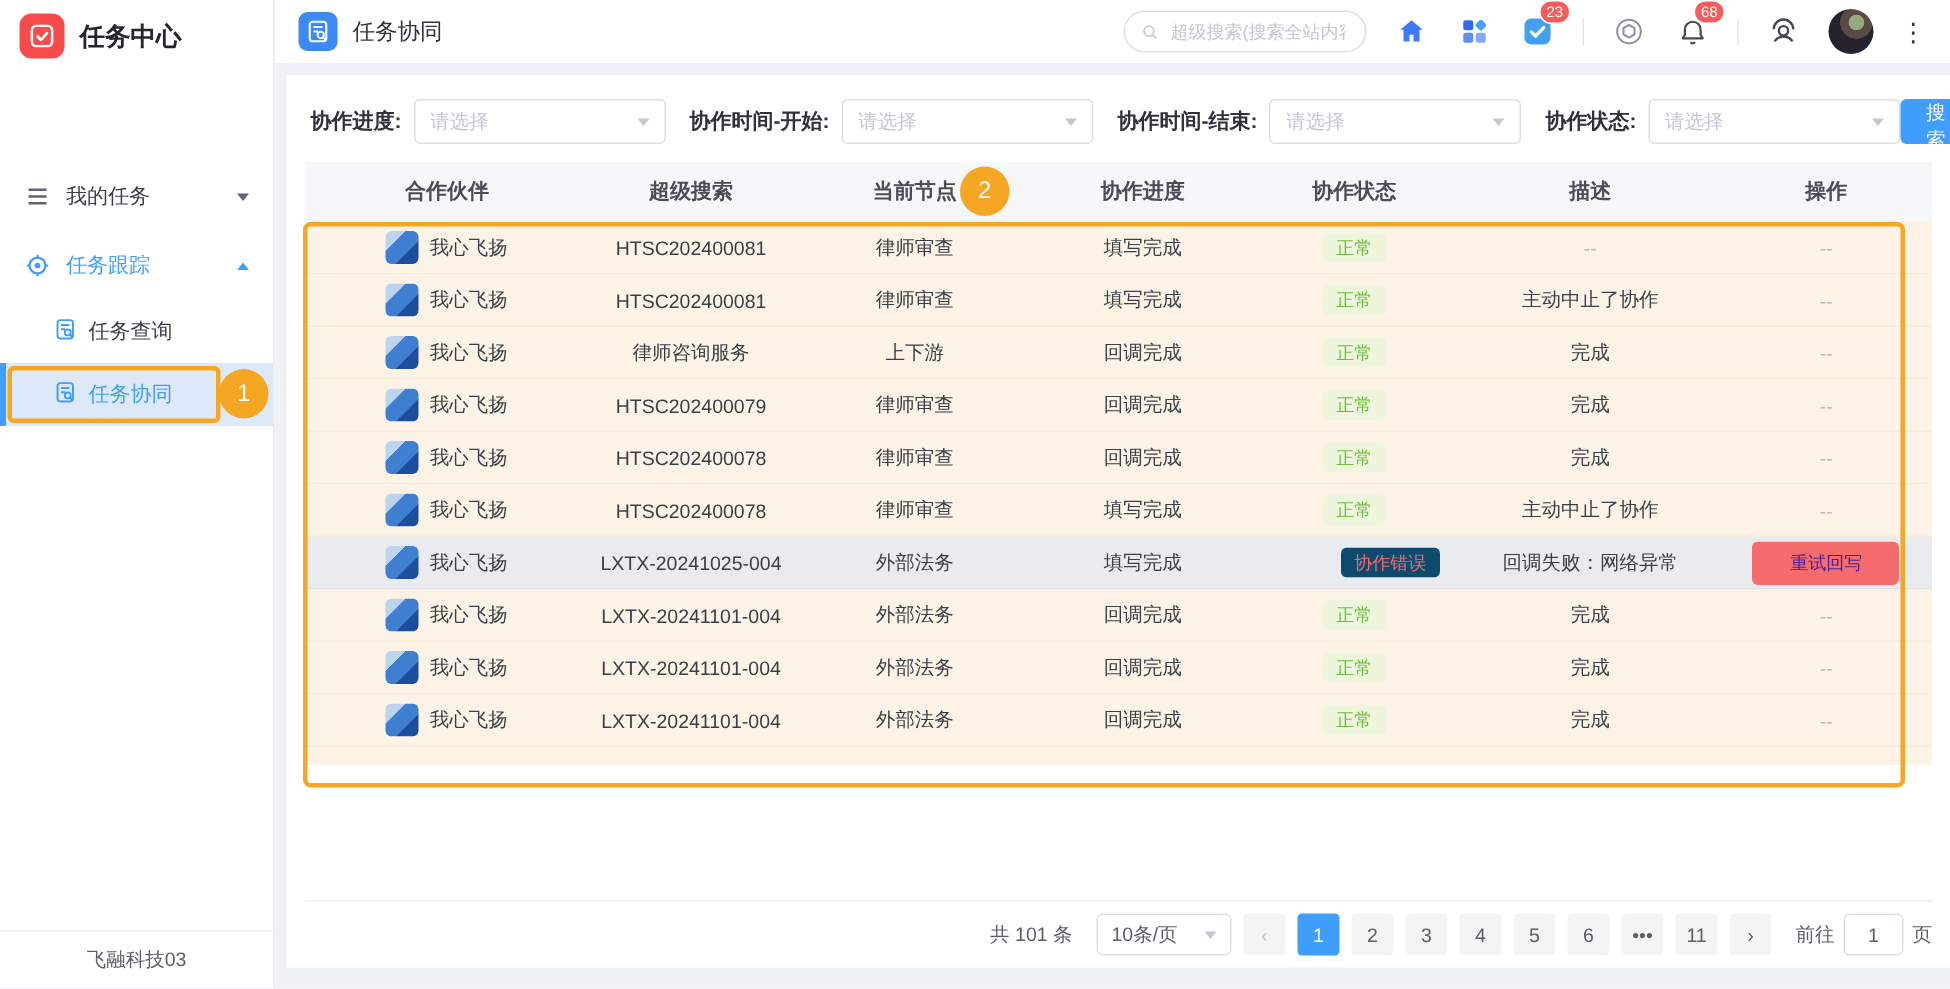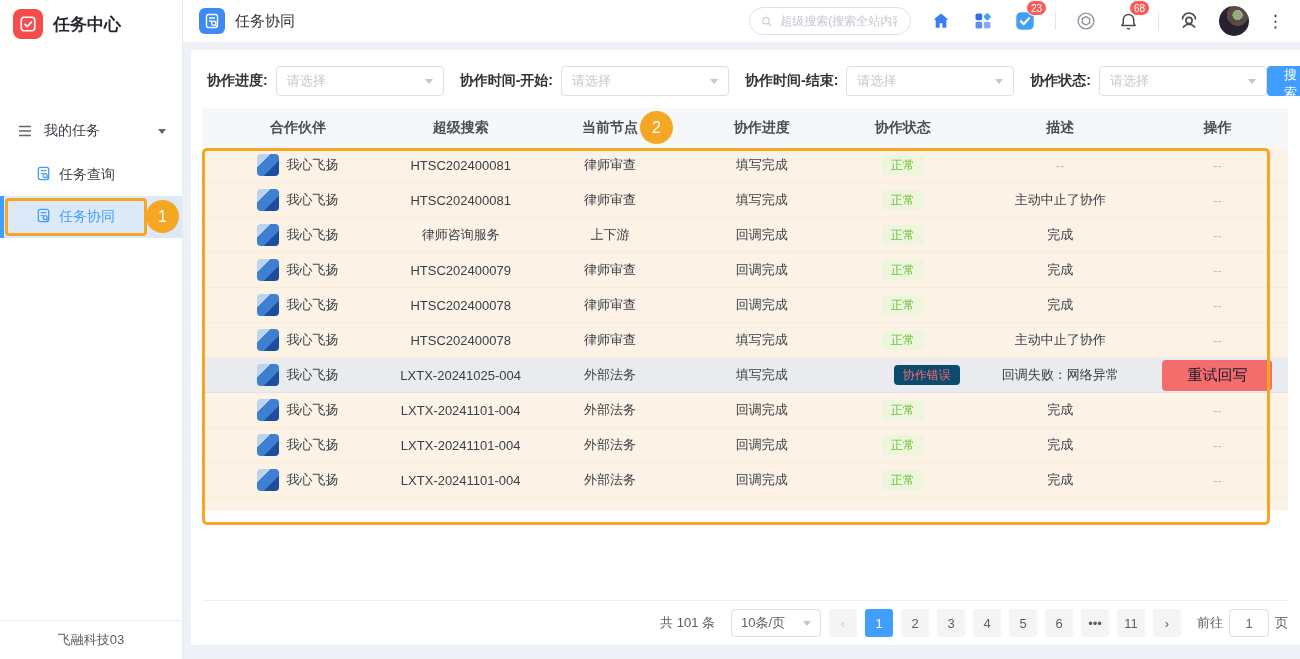--- a/index.html
+++ b/index.html
@@ -76,21 +76,21 @@
   .tr{display:flex;height:35px;align-items:center;background:#fcf3e6;border-bottom:1px solid #f6ecda;}
   .tr.error{background:#e9ebee;border-bottom-color:#e1e3e8;}
   .td{font-size:13px;color:#3a3e45;display:flex;align-items:center;justify-content:center;gap:7px;overflow:hidden;}
   .c1{width:17.5%;} .c2{width:12.5%;} .c3{width:15%;} .c4{width:13%;} .c5{width:13%;} .c6{width:16%;} .c7{width:13%;}
   .pavatar{width:22px;height:22px;border-radius:4px;flex:0 0 auto;
            background:linear-gradient(135deg,#bcd4ee 0 30%,#3f7fd2 31% 65%,#1d4e9e 66% 100%);}
   .tag{padding:4px 9px;border-radius:4px;font-size:12px;line-height:1;}
   .tag.success{background:#edf5dd;color:#6cc13c;}
   .tag.danger{background:#0c4a6e;color:#f56c6c;margin-left:48px;}
   .muted{color:#b9bdc4;}
-  .retry-btn{background:#f56c6c;color:#0f172a;border:none;border-radius:4px;font-size:15px;
+  .retry-btn{background:#f56c6c;color:#4c1d95;border:none;border-radius:4px;font-size:12px;
              padding:6px 25px;cursor:pointer;}
   .tbody-pad{height:12px;background:#fcf3e6;}
   .table-ann{position:absolute;left:-1px;right:18px;top:40px;height:377px;border:3px solid #f5a623;
              border-radius:5px;pointer-events:none;z-index:4;}
   .step2{position:absolute;top:3px;left:437px;z-index:6;}
 
   
   .pagination{position:absolute;left:12px;right:12px;bottom:0;height:45px;border-top:1px solid #edeff3;
               display:flex;align-items:center;justify-content:flex-end;gap:8px;font-size:13px;color:#5a5f66;}
   .pg-total{margin-right:8px;}
@@ -121,20 +121,31 @@
     </div>
     <nav class="menu">
         <div class="menu-item">
           <span class="mi-icon">
             <svg width="16" height="16" viewBox="0 0 16 16">
               <path d="M2 3.5h12M2 8h12M2 12.5h12" stroke="#5f6670" stroke-width="1.6" fill="none"></path>
             </svg>
           </span>
           <span>我的任务</span>
           <span class="caret caret-down"></span>
+        </div>
+        <div class="menu-item active">
+          <span class="mi-icon">
+            <svg width="16" height="16" viewBox="0 0 16 16">
+              <circle cx="8" cy="8" r="5.3" fill="none" stroke="#409eff" stroke-width="1.5"></circle>
+              <circle cx="8" cy="8" r="1.9" fill="#409eff"></circle>
+              <path d="M8 .9v2M8 13.1v2M.9 8h2M13.1 8h2" stroke="#409eff" stroke-width="1.4"></path>
+            </svg>
+          </span>
+          <span>任务跟踪</span>
+          <span class="caret caret-up"></span>
         </div>
         <div class="submenu-item">
           <span class="mi-icon"><svg width="15" height="15" viewBox="0 0 16 16">
               <rect x="2.5" y="1.5" width="11" height="13" rx="2" fill="none" stroke="#409eff" stroke-width="1.4"></rect>
               <path d="M5 5h6M5 8h3" stroke="#409eff" stroke-width="1.3"></path>
               <circle cx="9.8" cy="10.3" r="2.1" fill="none" stroke="#409eff" stroke-width="1.3"></circle>
               <path d="M11.4 11.9l1.5 1.5" stroke="#409eff" stroke-width="1.3"></path>
             </svg></span>
           <span>任务查询</span>
         </div>

